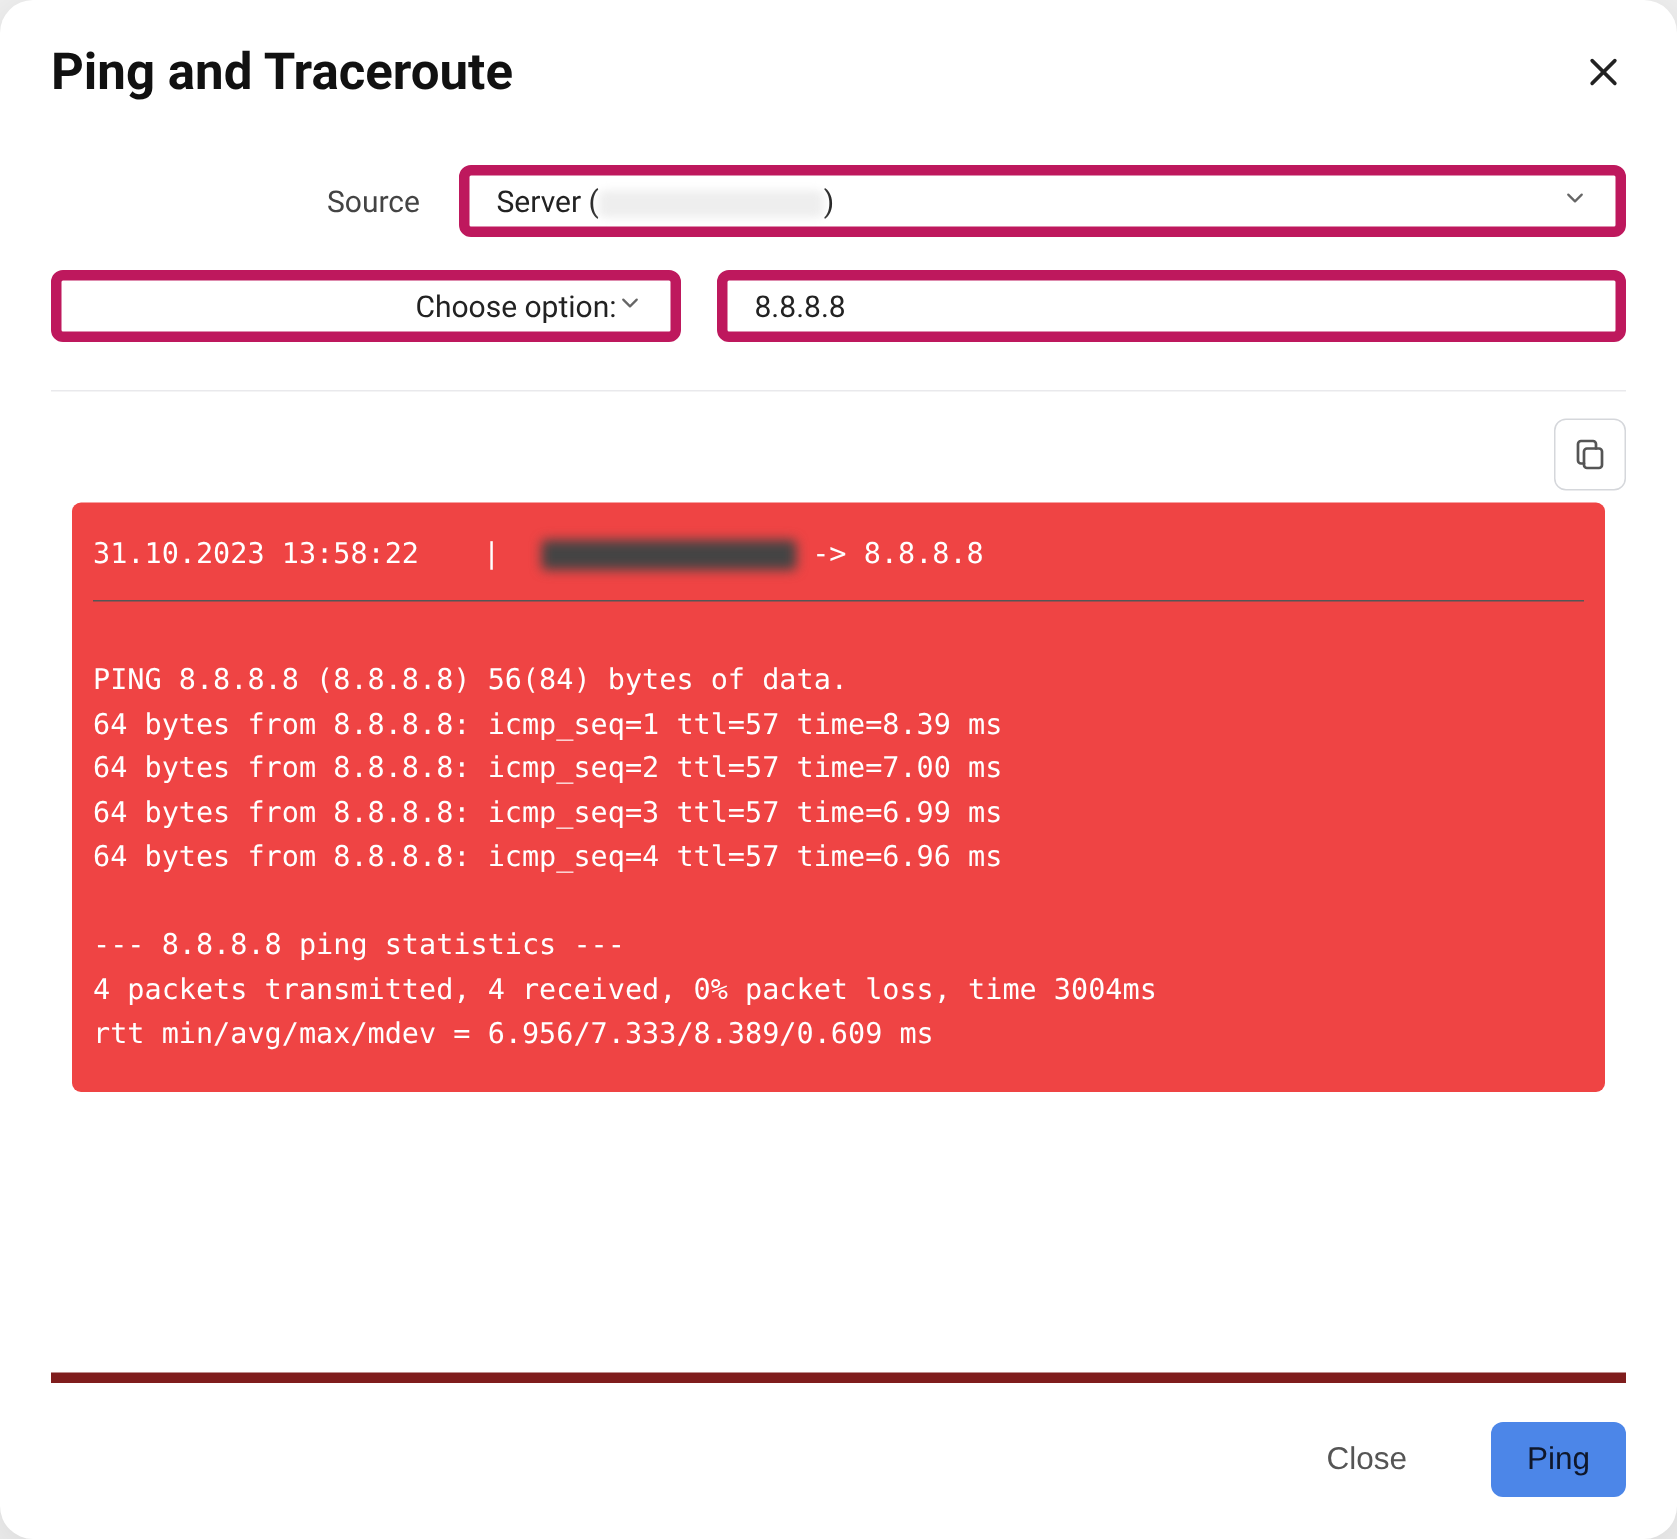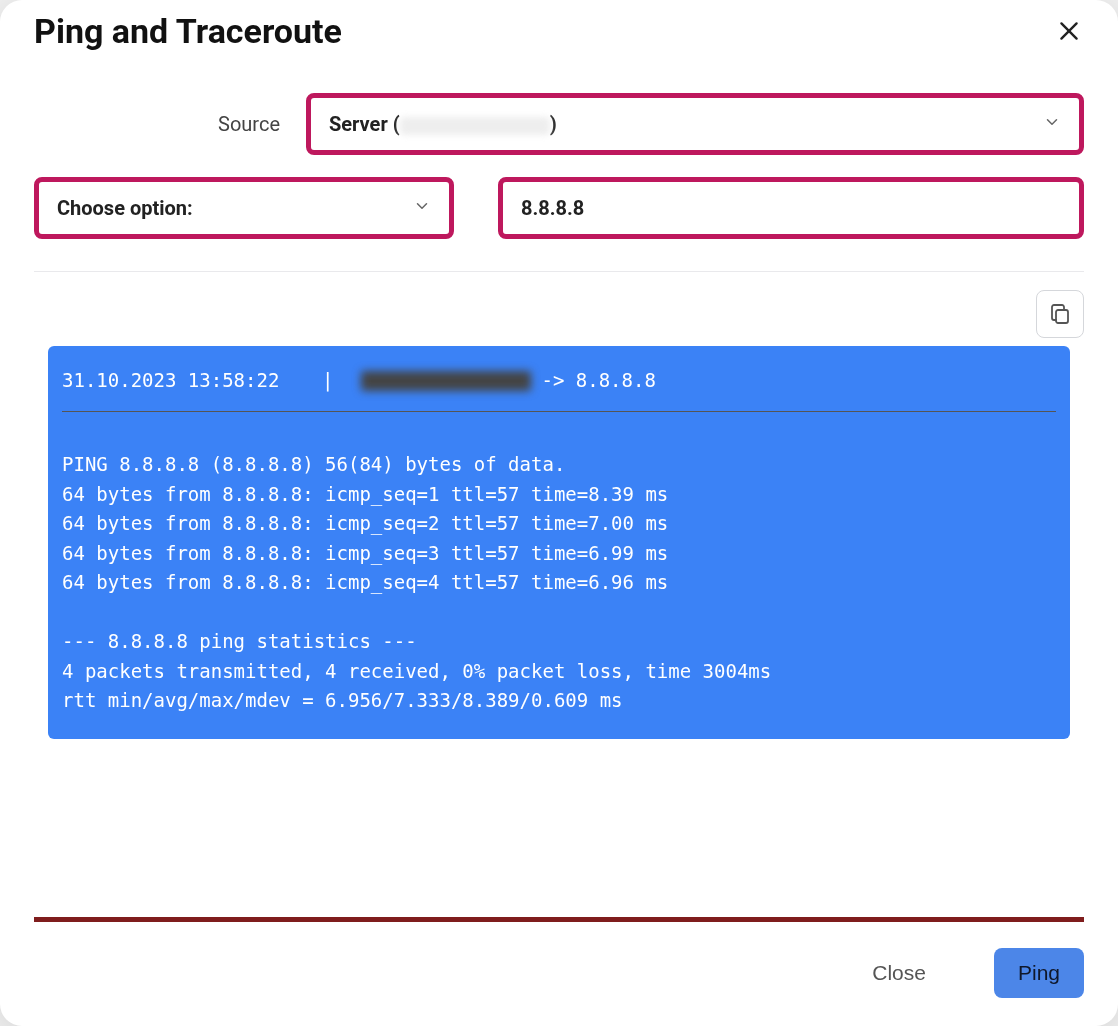--- a/index.html
+++ b/index.html
@@ -11,21 +11,21 @@
   .modal {
     width: 1118px;
     height: 1026px;
     background: #fff;
     border-radius: 22px;
     box-shadow: 0 8px 40px rgba(0,0,0,0.12);
     margin: 0 auto;
     position: relative;
     display: flex;
     flex-direction: column;
-    padding: 11px 34px 28px 34px;
+    padding: 28px 34px 28px 34px;
   }
   .header {
     display: flex;
     justify-content: space-between;
     align-items: center;
     margin-bottom: 42px;
   }
   .title {
     font-size: 34px;
     font-weight: 700;
@@ -63,39 +63,37 @@
     justify-content: center;
     color: #2f7deb;
   }
   .info-icon svg { width: 12px; height: 12px; }
   .fields-col {
     flex: 1;
     display: flex;
     gap: 24px;
   }
   .select, .text-input {
-    height: 62px;
-    border: 5px solid #be185d;
+    height: 48px;
+    border: 7px solid #be185d;
     border-radius: 8px;
     background: #fff;
     font-size: 20px;
     color: #222;
     padding: 0 18px;
     display: flex;
     align-items: center;
     justify-content: space-between;
     cursor: pointer;
-    font-weight: bold;
   }
   .select.full { flex: 1; }
-  .select.half { width: 420px; }
+  .select.half { width: 420px; text-align: right; }
   .text-input {
     flex: 1;
     cursor: text;
-    margin-left: 20px;
   }
   .select .value { flex: 1; }
   .select .redacted {
     display: inline-block;
     width: 150px; height: 18px;
     background: #eee;
     border-radius: 4px;
     filter: blur(3px);
     vertical-align: middle;
   }
@@ -115,21 +113,21 @@
     width: 48px; height: 48px;
     border: 1px solid #d5d7db;
     border-radius: 8px;
     display: flex; align-items: center; justify-content: center;
     cursor: pointer;
     color: #555;
     background: #fff;
   }
   .copy-btn svg { width: 24px; height: 24px; }
   .terminal {
-    background: #3b82f6;
+    background: #ef4444;
     color: #fff;
     border-radius: 6px;
     padding: 20px 14px 24px 14px;
     font-family: ui-monospace, "SF Mono", Menlo, Consolas, monospace;
     font-size: 19px;
     line-height: 1.55;
     margin: 0 14px;
   }
   .term-header {
     display: flex;
@@ -144,25 +142,25 @@
   .term-redacted {
     display: inline-block;
     width: 170px; height: 20px;
     background: #444;
     filter: blur(4px);
     border-radius: 3px;
   }
   .term-body { white-space: pre; }
   .spacer { flex: 1; }
   .footer {
-    border-top: 5px solid #7f1d1d;
+    border-top: 7px solid #7f1d1d;
     padding-top: 26px;
     display: flex;
     justify-content: flex-end;
-    gap: 28px;
+    gap: 16px;
   }
   .btn {
     height: 50px;
     padding: 0 24px;
     border-radius: 8px;
     font-size: 21px;
     font-weight: 500;
     display: flex;
     align-items: center;
     cursor: pointer;

